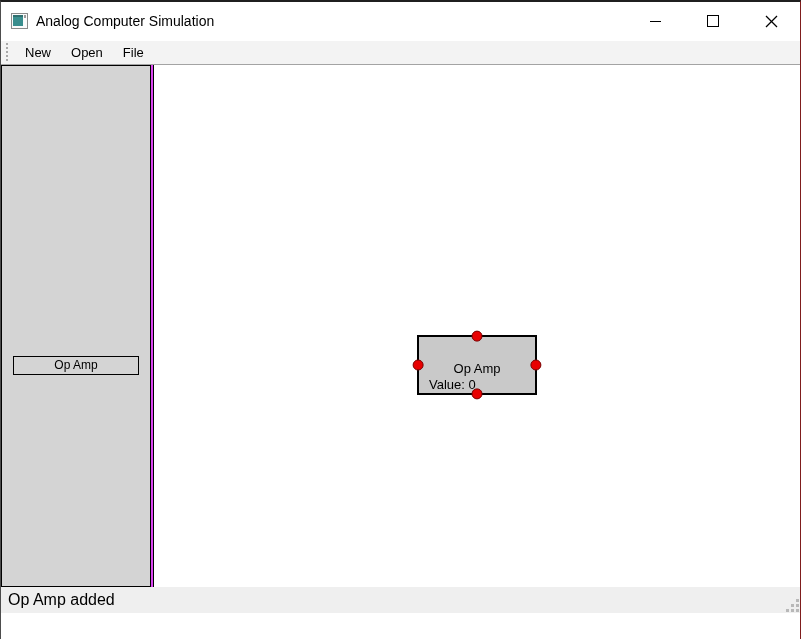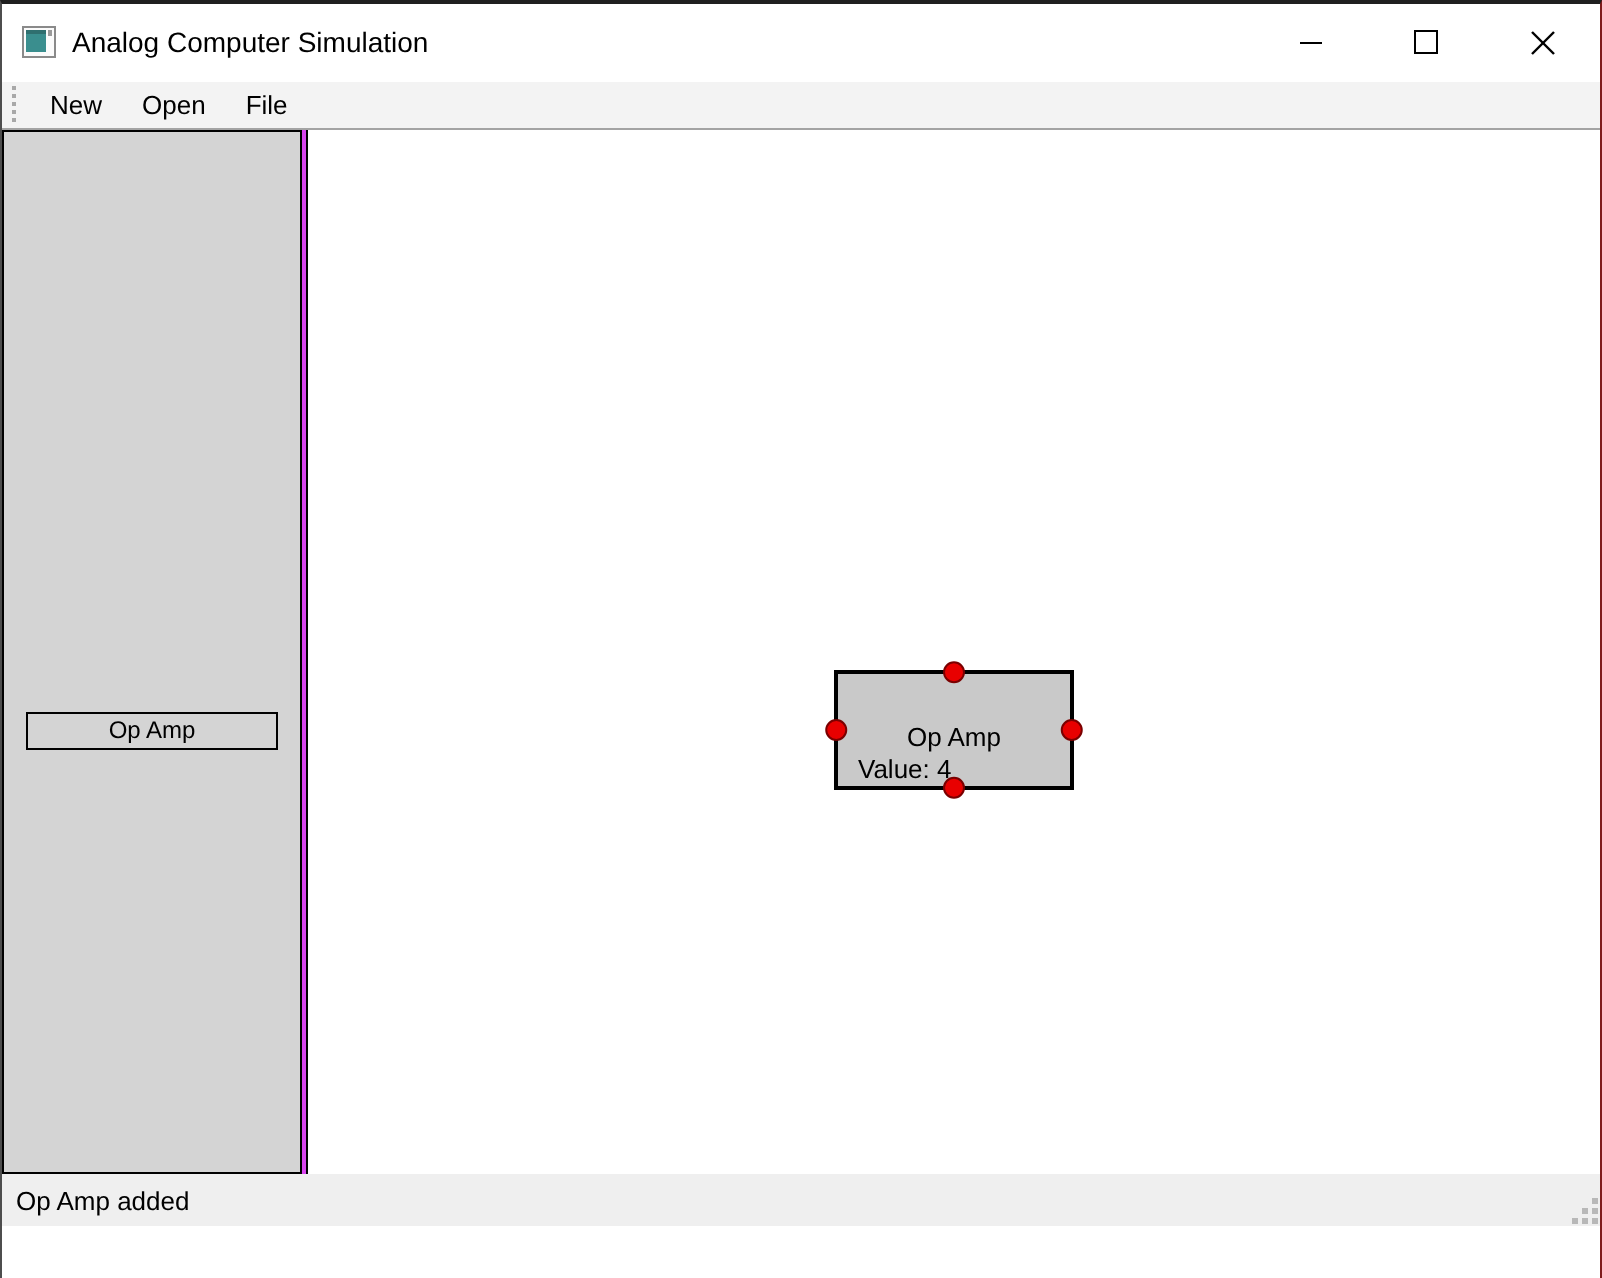--- a/index.html
+++ b/index.html
@@ -49,21 +49,21 @@
   .port {
     position:absolute; width:11px; height:11px; box-sizing:border-box;
     border:1px solid #7a0000; border-radius:50%; background:#e80000;
   }
   .port-top    { left:50%; top:0;    transform:translate(-50%,-58%); }
   .port-bottom { left:50%; top:100%; transform:translate(-50%,-42%); }
   .port-left   { left:0;   top:50%;  transform:translate(-58%,-50%); }
   .port-right  { left:100%;top:50%;  transform:translate(-42%,-50%); }
   
   .statusbar { height:26px; background:#efefef; display:flex; align-items:center; position:relative; }
-  .status-msg { margin-left:7px; font-size:13px; }
+  .status-msg { margin-left:7px; font-size:16px; }
   .sizegrip { position:absolute; right:1px; bottom:1px; display:block; }
 </style>
 </head>
 <body>
 
 <div class="window">
 
   <div class="titlebar">
     <span class="app-icon">
       <svg width="17" height="16" xmlns="http://www.w3.org/2000/svg">
@@ -98,21 +98,21 @@
     <button class="tbtn">File</button>
   </div>
 
   <div class="main">
     <div class="sidebar">
       <button class="palette-btn">Op Amp</button>
     </div>
     <div class="canvas">
       <div class="component" style="left: 263px; top: 270px; width: 120px; height: 60px; background: rgb(201, 201, 201);">
         <span class="comp-label">Op Amp</span>
-        <span class="comp-value">Value: 4</span>
+        <span class="comp-value">Value: 0</span>
       <span class="port port-top" style="background: rgb(232, 0, 0); border-color: rgb(122, 0, 0);"></span>
           <span class="port port-left" style="background: rgb(232, 0, 0); border-color: rgb(122, 0, 0);"></span>
           <span class="port port-right" style="background: rgb(232, 0, 0); border-color: rgb(122, 0, 0);"></span>
           <span class="port port-bottom" style="background: rgb(232, 0, 0); border-color: rgb(122, 0, 0);"></span>
         </div>
     </div>
   </div>
 
   <div class="statusbar">
     <span class="status-msg">Op Amp added</span>

